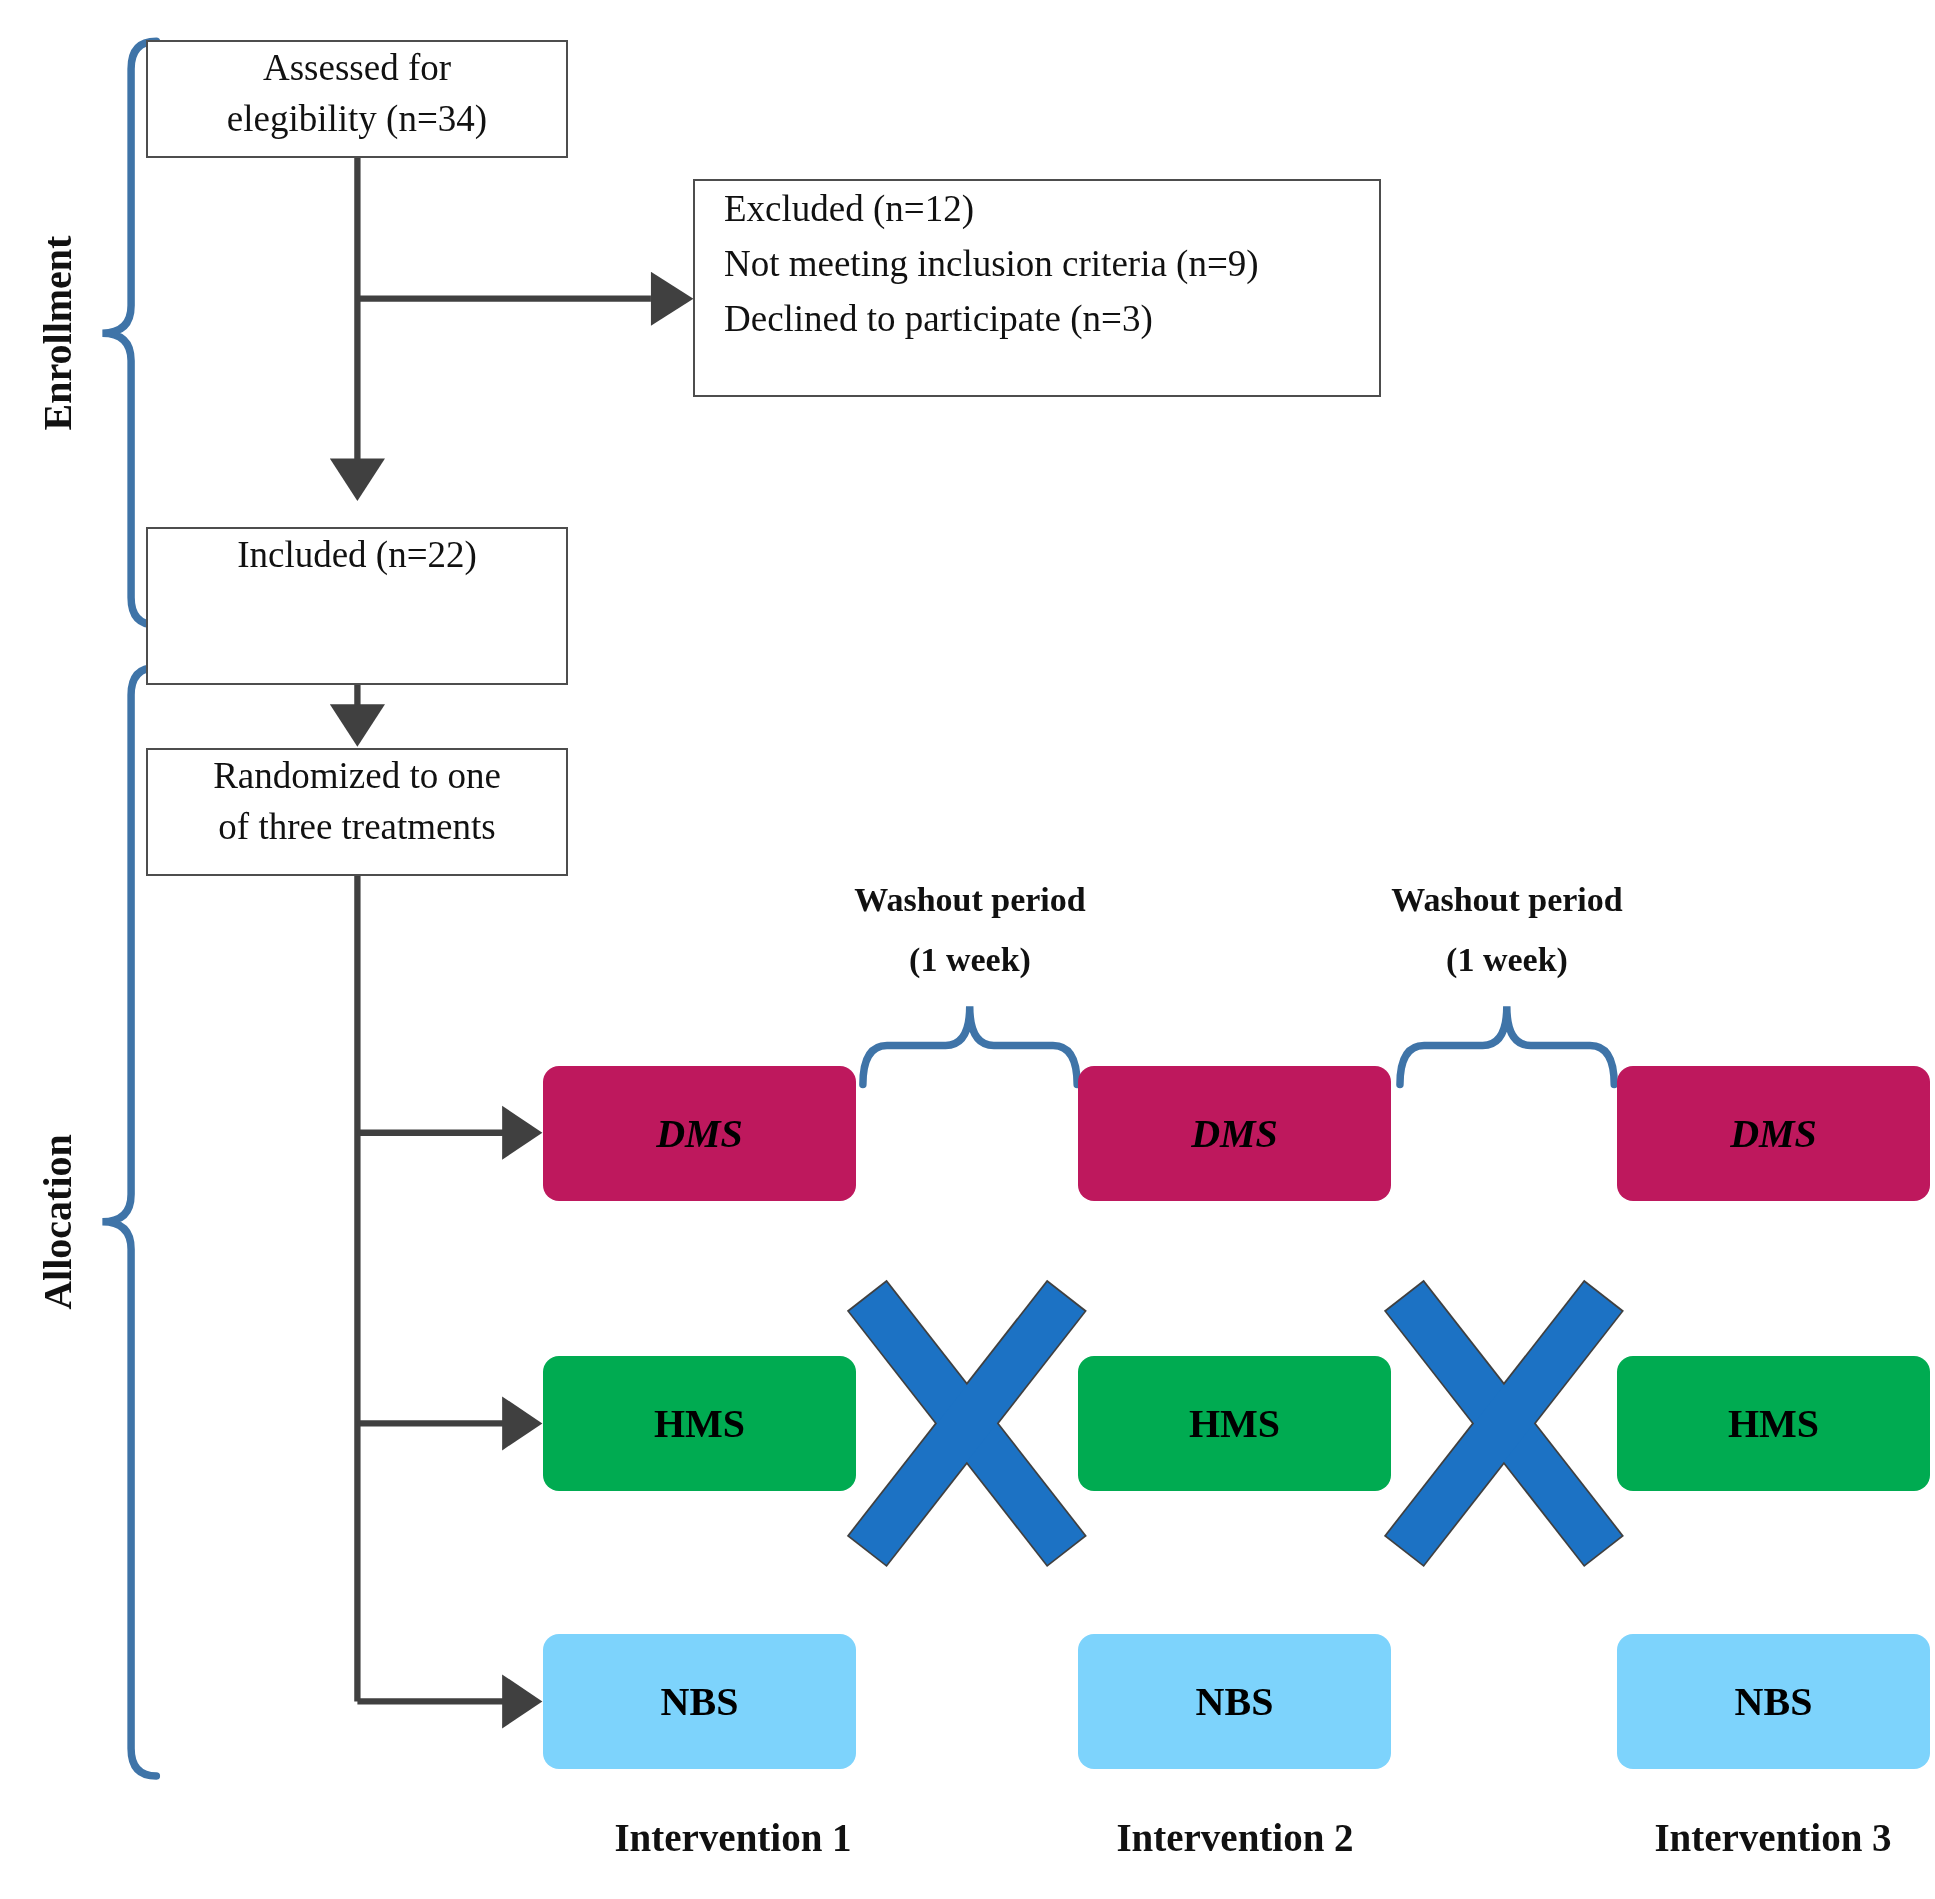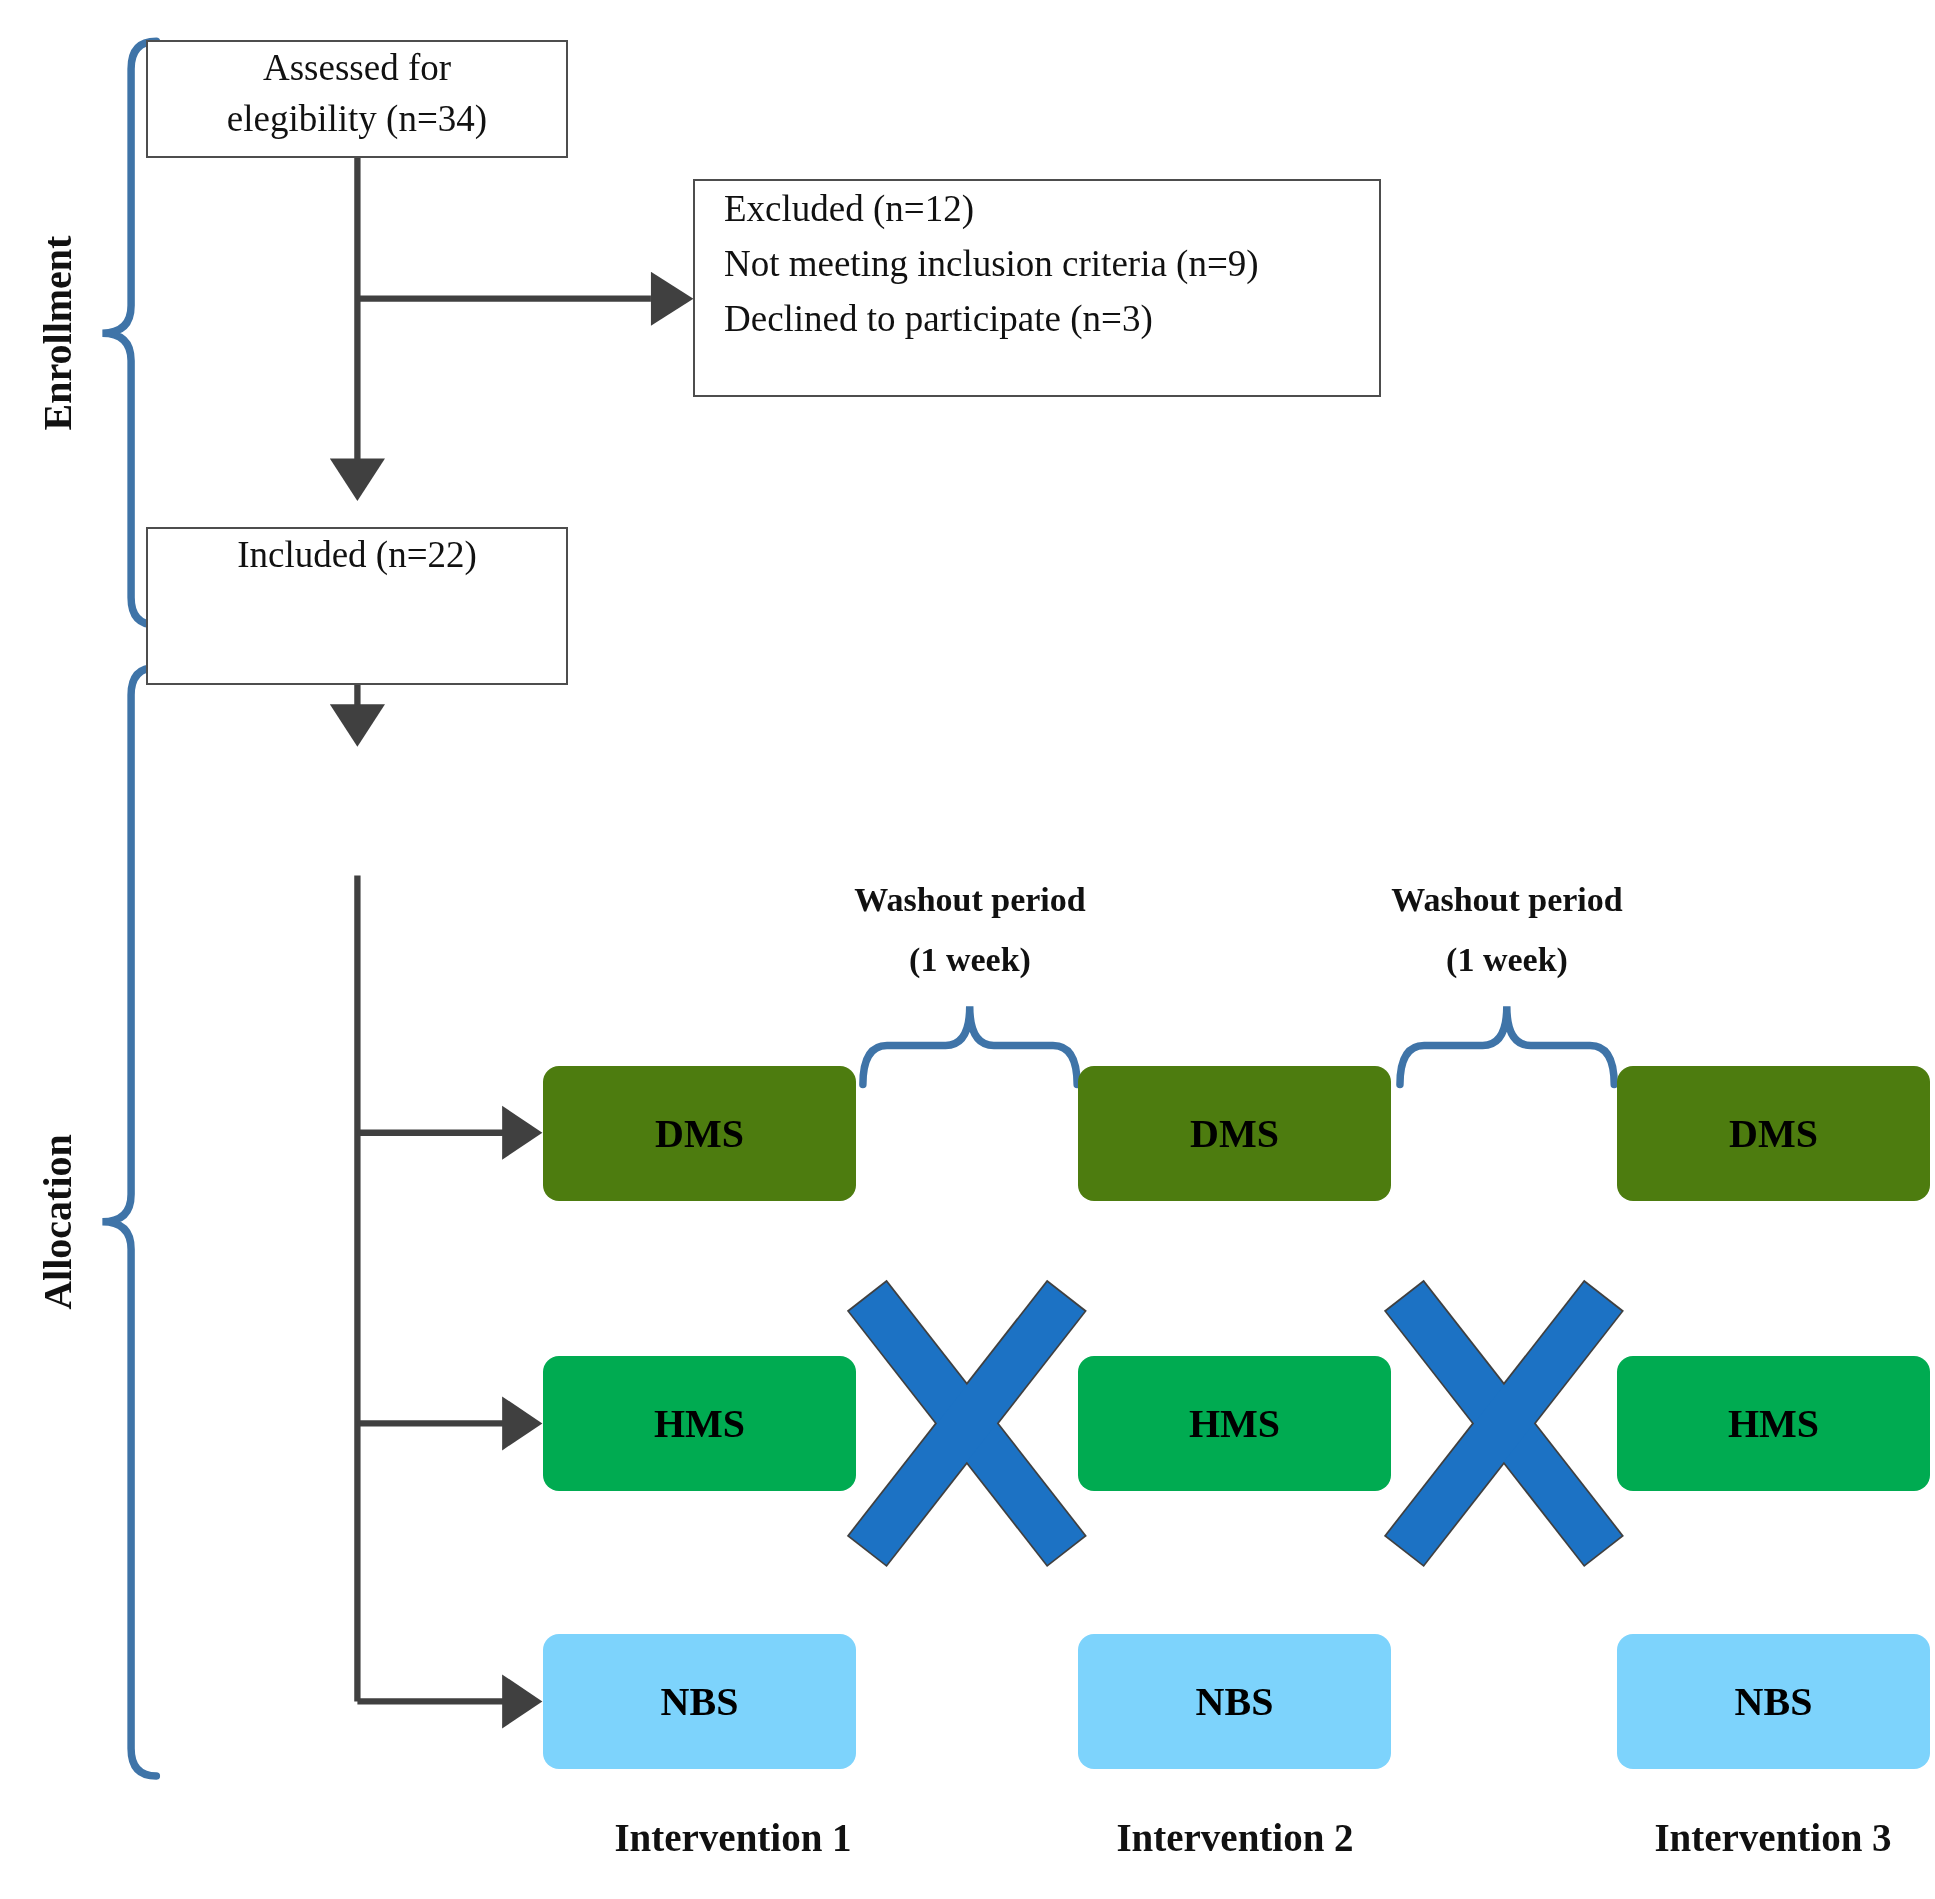--- a/index.html
+++ b/index.html
@@ -17,21 +17,21 @@
     position:absolute;background:#fff;border:2.3px solid #4d4d4d;box-sizing:border-box;
     display:flex;flex-direction:column;align-items:center;justify-content:flex-start;
     font-size:37px;line-height:51px;text-align:center;
   }
   .wbox.leftalign{align-items:flex-start;text-align:left;padding-left:27.6px;line-height:55px;}
   .tbox{
     position:absolute;width:313px;height:135px;border-radius:16px;
     display:flex;align-items:center;justify-content:center;
     font-size:40px;font-weight:bold;color:#000;
   }
-  .dms{background:#4d7c0f;}
+  .dms{background:#be185d;font-style:italic;}
   .hms{background:#00AB51;}
   .nbs{background:#7dd3fc;}
   .washout{
     position:absolute;transform:translateX(-50%);text-align:center;
     font-size:34px;font-weight:bold;line-height:60px;white-space:nowrap;
   }
   .stage{
     position:absolute;transform:translate(-50%,-50%) rotate(-90deg);
     font-size:40px;font-weight:bold;white-space:nowrap;
   }
@@ -96,20 +96,24 @@
   <div class="wbox leftalign" style="left:693px;top:179px;width:688px;height:218px;padding-left:29px;">
     <div>Excluded (n=12)</div>
     <div>Not meeting inclusion criteria (n=9)</div>
     <div>Declined to participate (n=3)</div>
   </div>
 
   <div class="wbox" style="left:146px;top:503px;width:422px;height:158px;margin-top:24px;">
     <div>Included (n=22)</div>
   </div>
 
+  <div class="wbox" style="left:146px;top:748px;width:422px;height:128px;">
+    <div>Randomized to one</div>
+    <div>of three treatments</div>
+  </div>
 
   <div class="washout" style="left:970px;top:870px;">
     <div>Washout period</div>
     <div>(1 week)</div>
   </div>
   <div class="washout" style="left:1507px;top:870px;">
     <div>Washout period</div>
     <div>(1 week)</div>
   </div>
 

